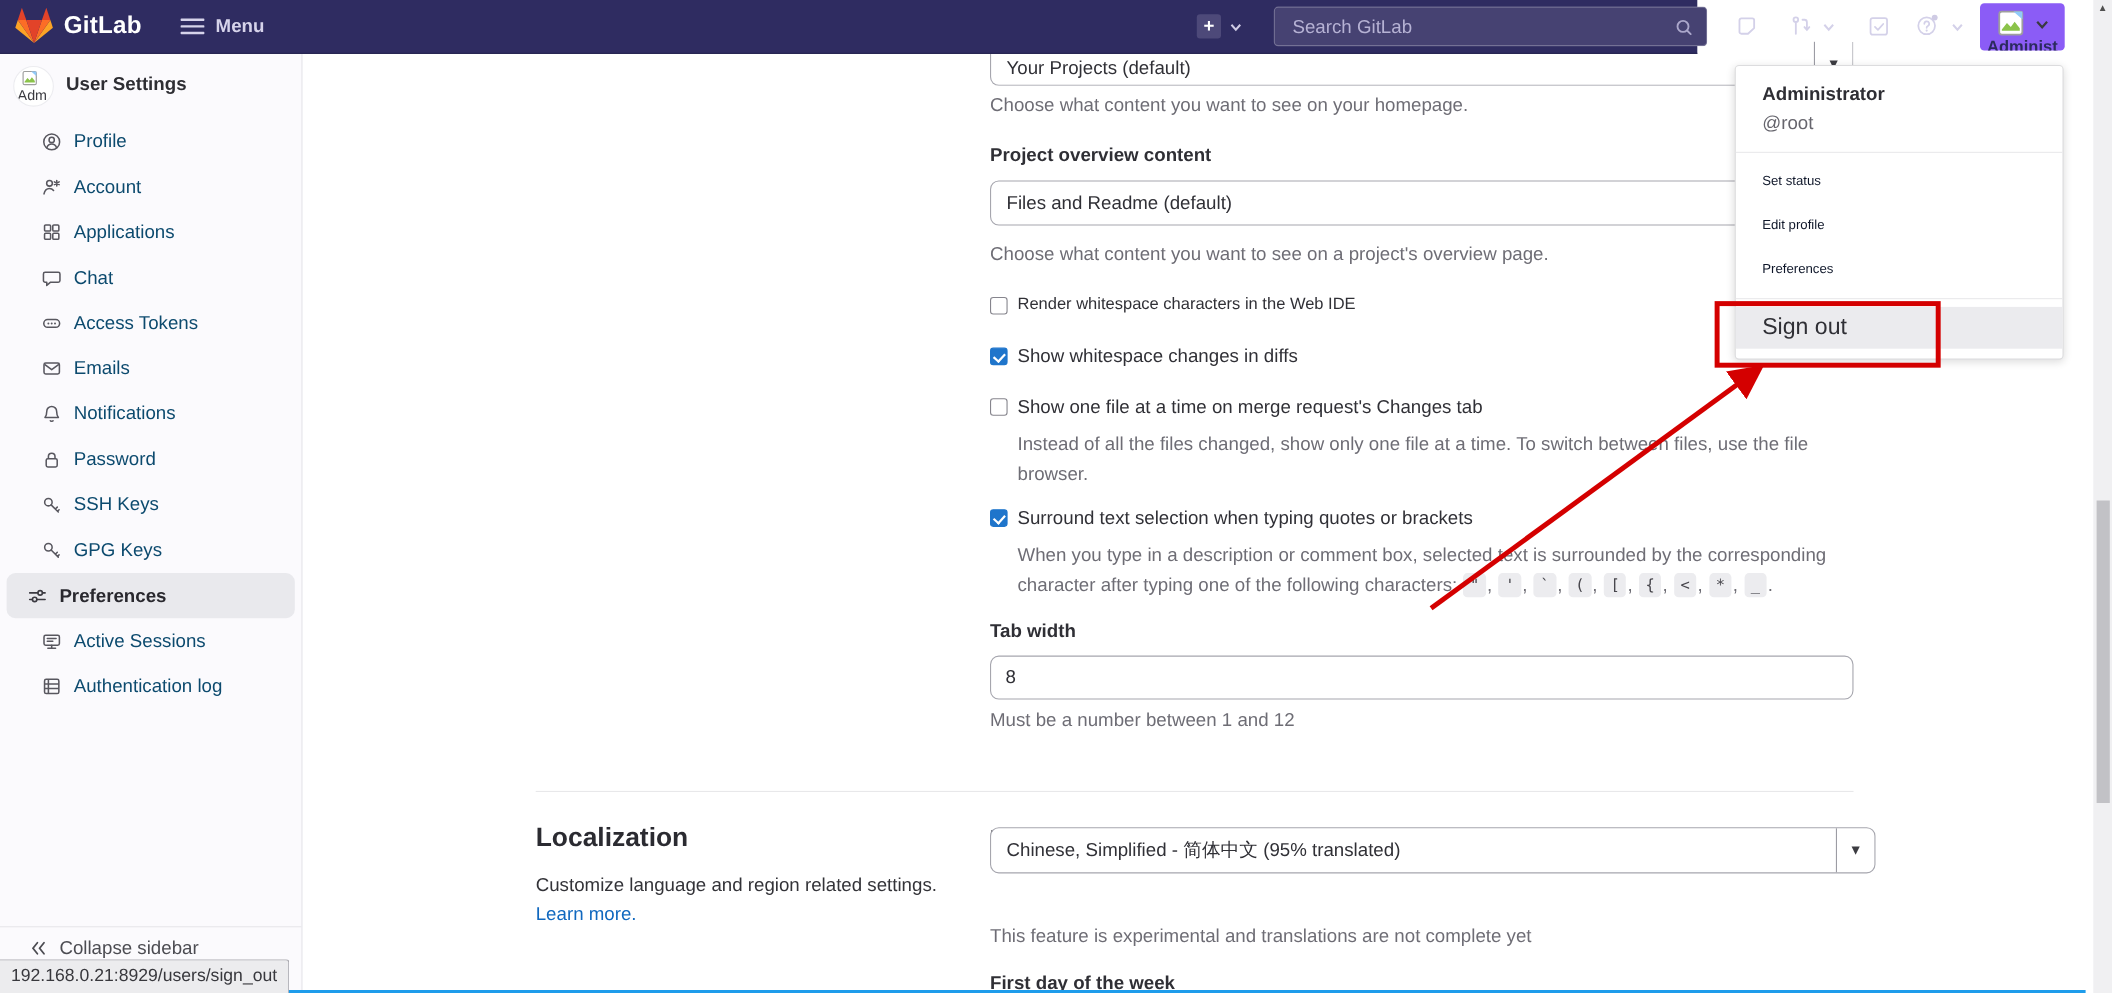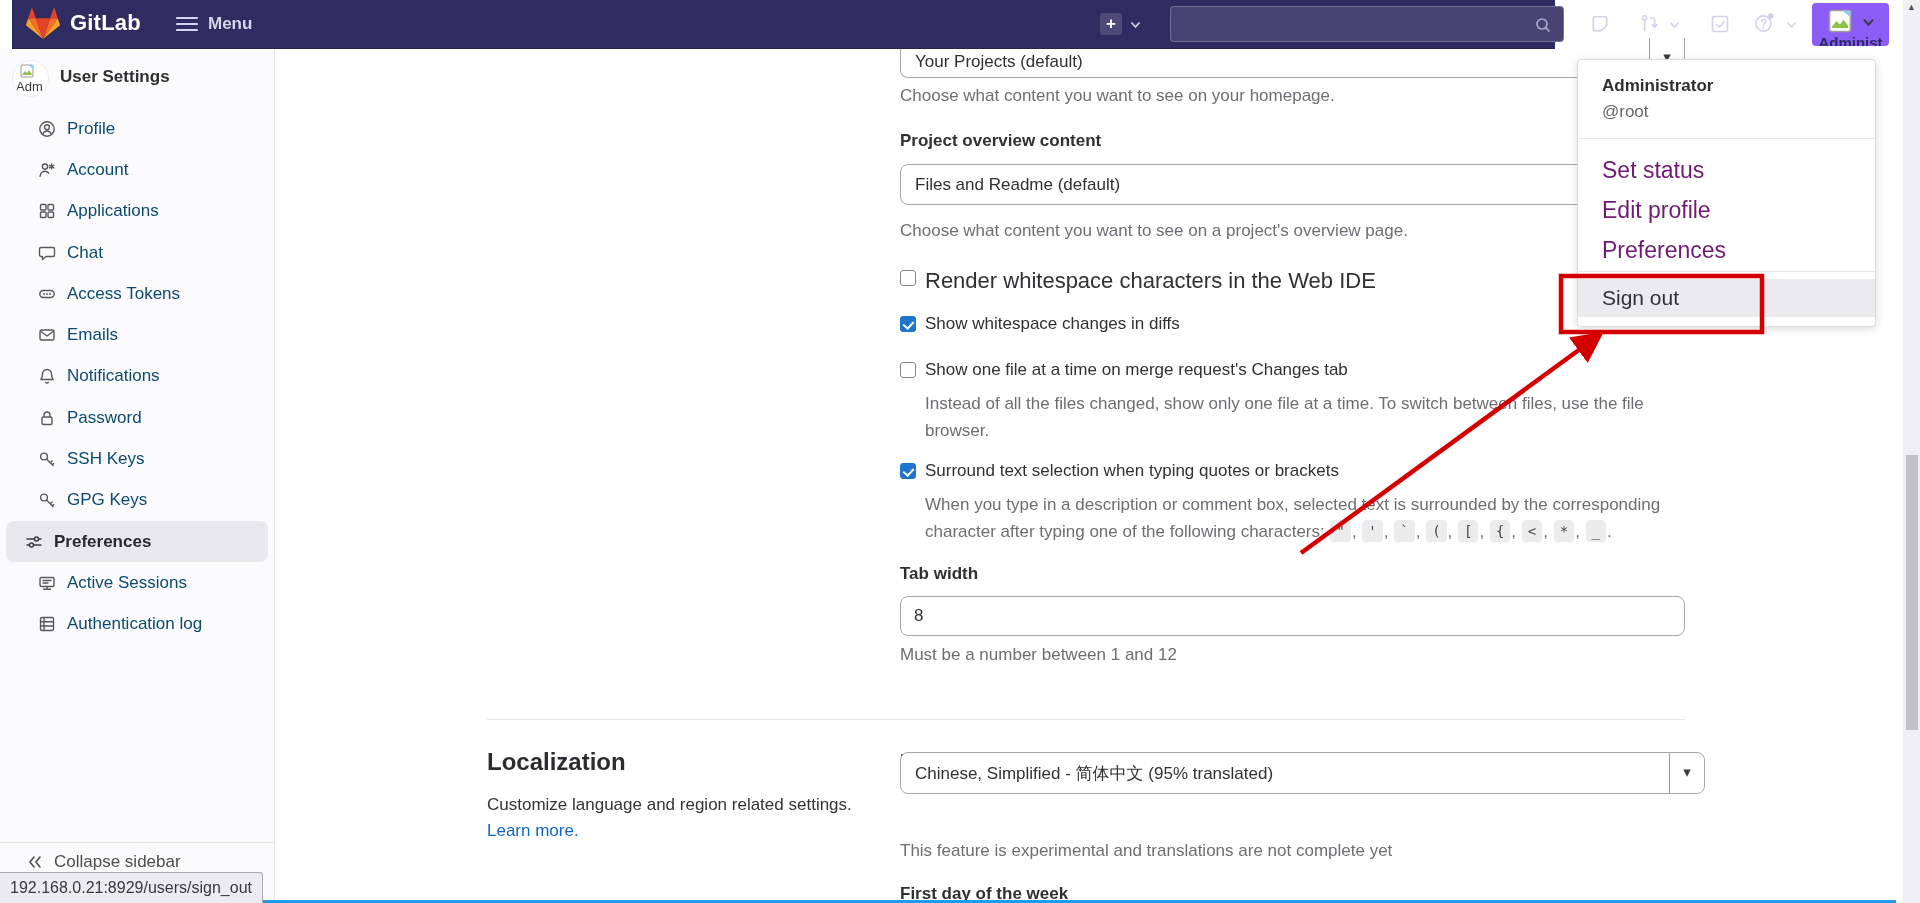--- a/index.html
+++ b/index.html
@@ -1,20 +1,20 @@
 <!DOCTYPE html>
 <html><head>
 <meta charset="utf-8">
 <style>
   html,body{margin:0;padding:0;background:#fff;}
   .screen{position:relative;width:1920px;height:903px;overflow:hidden;
     font-family:"Liberation Sans","DejaVu Sans",sans-serif;color:#303036;background:#fff;}
   .abs{position:absolute;}
   
-  .navbar{position:absolute;left:0;top:0;width:1543px;height:48px;background:#2f2c61;border-bottom:1px solid #262450;z-index:30;margin-left:12px;}
+  .navbar{position:absolute;left:0;top:0;width:1543px;height:48px;background:#2f2c61;border-bottom:1px solid #262450;z-index:30;}
   .nav-logo-text{position:absolute;left:58px;top:10px;font-size:22px;font-weight:700;color:#fff;letter-spacing:.2px;}
   .nav-menu-label{position:absolute;left:196px;top:14px;font-size:17px;font-weight:700;color:#d6d3ea;}
   .plus-box{position:absolute;left:1088px;top:13px;width:22px;height:22px;border-radius:3px;background:#4d4979;color:#fff;
     font-size:17px;line-height:21px;text-align:center;font-weight:700;}
   .search{position:absolute;left:1158px;top:6px;width:394px;height:36px;background:#464272;border:1px solid rgba(255,255,255,.25);
     border-radius:4px;box-sizing:border-box;}
   .search input{position:absolute;left:14px;top:4px;width:330px;height:26px;background:transparent;border:0;outline:0;
     color:#e6e4f2;font-size:17px;font-family:inherit;}
   .search input::placeholder{color:#b6b2d4;}
   .avatar-btn{position:absolute;left:1800px;top:3px;width:77px;height:43px;background:#8b5cf6;border-radius:4px;overflow:hidden;}
@@ -47,21 +47,21 @@
   .kbd{display:inline-block;background:#ececef;border-radius:4px;padding:0 6px;margin:0 1px;font-family:"DejaVu Sans Mono","Liberation Mono",monospace;
     font-size:14px;line-height:22px;color:#47464c;vertical-align:1px;}
   .link{color:#1068bf;cursor:pointer;}
   .hr{position:absolute;height:1px;background:#e8e8ea;}
   
   .dropdown{position:absolute;left:1577px;top:59px;width:299px;height:268px;background:#fff;border:1px solid #dcdcde;border-radius:4px;
     box-shadow:0 2px 8px rgba(0,0,0,.14);z-index:40;box-sizing:border-box;}
   .dd-name{position:absolute;left:24px;top:16px;font-size:17px;font-weight:700;color:#2e2e34;}
   .dd-user{position:absolute;left:24px;top:42px;font-size:17px;color:#66656d;}
   .dd-div{position:absolute;left:0;width:100%;height:1px;background:#e9e9ec;}
-  .dd-item{position:absolute;left:0;width:100%;height:34px;font-size:23px;color:#701a75;cursor:pointer;}
+  .dd-item{position:absolute;left:0;width:100%;height:34px;font-size:12px;color:#0f172a;cursor:pointer;}
   .dd-item span{position:absolute;left:24px;top:4px;}
   .dd-signout-band{position:absolute;left:0;top:219px;width:100%;height:38px;background:#ebebee;}
   
   .scrollbar{position:absolute;right:0;top:0;width:17px;height:903px;background:#f0f0f2;z-index:35;}
   .sb-up{position:absolute;top:2px;left:0;width:17px;height:14px;text-align:center;font-size:9px;color:#505050;}
   .sb-thumb{position:absolute;left:2.5px;top:455px;width:12px;height:275px;background:#c2c2c6;}
   
   .annot{position:absolute;left:0;top:0;width:1920px;height:903px;z-index:50;pointer-events:none;}
   .statusbar{position:absolute;left:0;top:872px;height:31px;background:#ececee;border:1px solid #a9a9af;border-left:0;border-bottom:0;
     border-top-right-radius:3px;font-size:16px;color:#38383d;line-height:29px;padding:0 10px;z-index:60;white-space:nowrap;}
@@ -82,21 +82,21 @@
     <div class="abs help" style="left:626px;top:38px;">Choose what content you want to see on your homepage.</div>
 
     <div class="abs lbl" style="left:626px;top:83px;">Project overview content</div>
     <div class="gl-select" style="left:626px;top:116px;width:785px;height:41px;">
       <span class="val">Files and Readme (default)</span>
       <span class="caretbox"></span>
     </div>
     <div class="abs help" style="left:626px;top:173px;">Choose what content you want to see on a project's overview page.</div>
 
     <span class="cb" style="left:626px;top:222px;"></span>
-    <div class="abs" style="left:651px;top:220px;font-size:22px;">Render whitespace characters in the Web IDE</div>
+    <div class="abs" style="left:651px;top:220px;font-size:15px;">Render whitespace characters in the Web IDE</div>
 
     <span class="cb on" style="left:626px;top:268px;"></span>
     <div class="abs" style="left:651px;top:266px;font-size:17px;">Show whitespace changes in diffs</div>
 
     <span class="cb" style="left:626px;top:314px;"></span>
     <div class="abs" style="left:651px;top:312px;font-size:17px;">Show one file at a time on merge request's Changes tab</div>
     <div class="abs help" style="left:651px;top:342px;width:745px;line-height:27px;">Instead of all the files changed, show only one file at a time. To switch between files, use the file browser.</div>
 
     <span class="cb on" style="left:626px;top:415px;"></span>
     <div class="abs" style="left:651px;top:413px;font-size:17px;">Surround text selection when typing quotes or brackets</div>
@@ -261,20 +261,21 @@
         <path d="M1 2h20M1 8h20M1 14h20"></path>
       </svg>
     <span class="nav-menu-label">Menu</span>
 
     <div class="plus-box">+</div>
     <svg class="abs" style="left:1118px;top:21px;" width="11" height="8" viewBox="0 0 11 8" fill="none" stroke="#cfcbe4" stroke-width="1.8">
         <path d="M1.5 1.5L5.5 6l4-4.5"></path>
       </svg>
 
     <div class="search">
+      <input placeholder="Search GitLab" style="">
       <svg class="abs" style="right:12px;top:10px;" width="16" height="16" viewBox="0 0 16 16" fill="none" stroke="#aba7cb" stroke-width="1.7" stroke-linecap="round">
           <circle cx="7" cy="7" r="5"></circle>
           <path d="M10.7 10.7L14 14"></path>
         </svg>
     </div>
 
     <svg class="abs" style="left:1578px;top:14px;" width="20" height="20" viewBox="0 0 18 18" fill="none" stroke="#d4d1e9" stroke-width="1.5" stroke-linejoin="round">
         <path d="M4.5 2.5h9c.8 0 1.5.7 1.5 1.5v6.4l-5 4.6H4.5c-.8 0-1.5-.7-1.5-1.5V4c0-.8.7-1.5 1.5-1.5z"></path>
       </svg>
     <svg class="abs" style="left:1627px;top:13px;" width="20" height="21" viewBox="0 0 18 19" fill="none" stroke="#d4d1e9" stroke-width="1.5" stroke-linecap="round">

